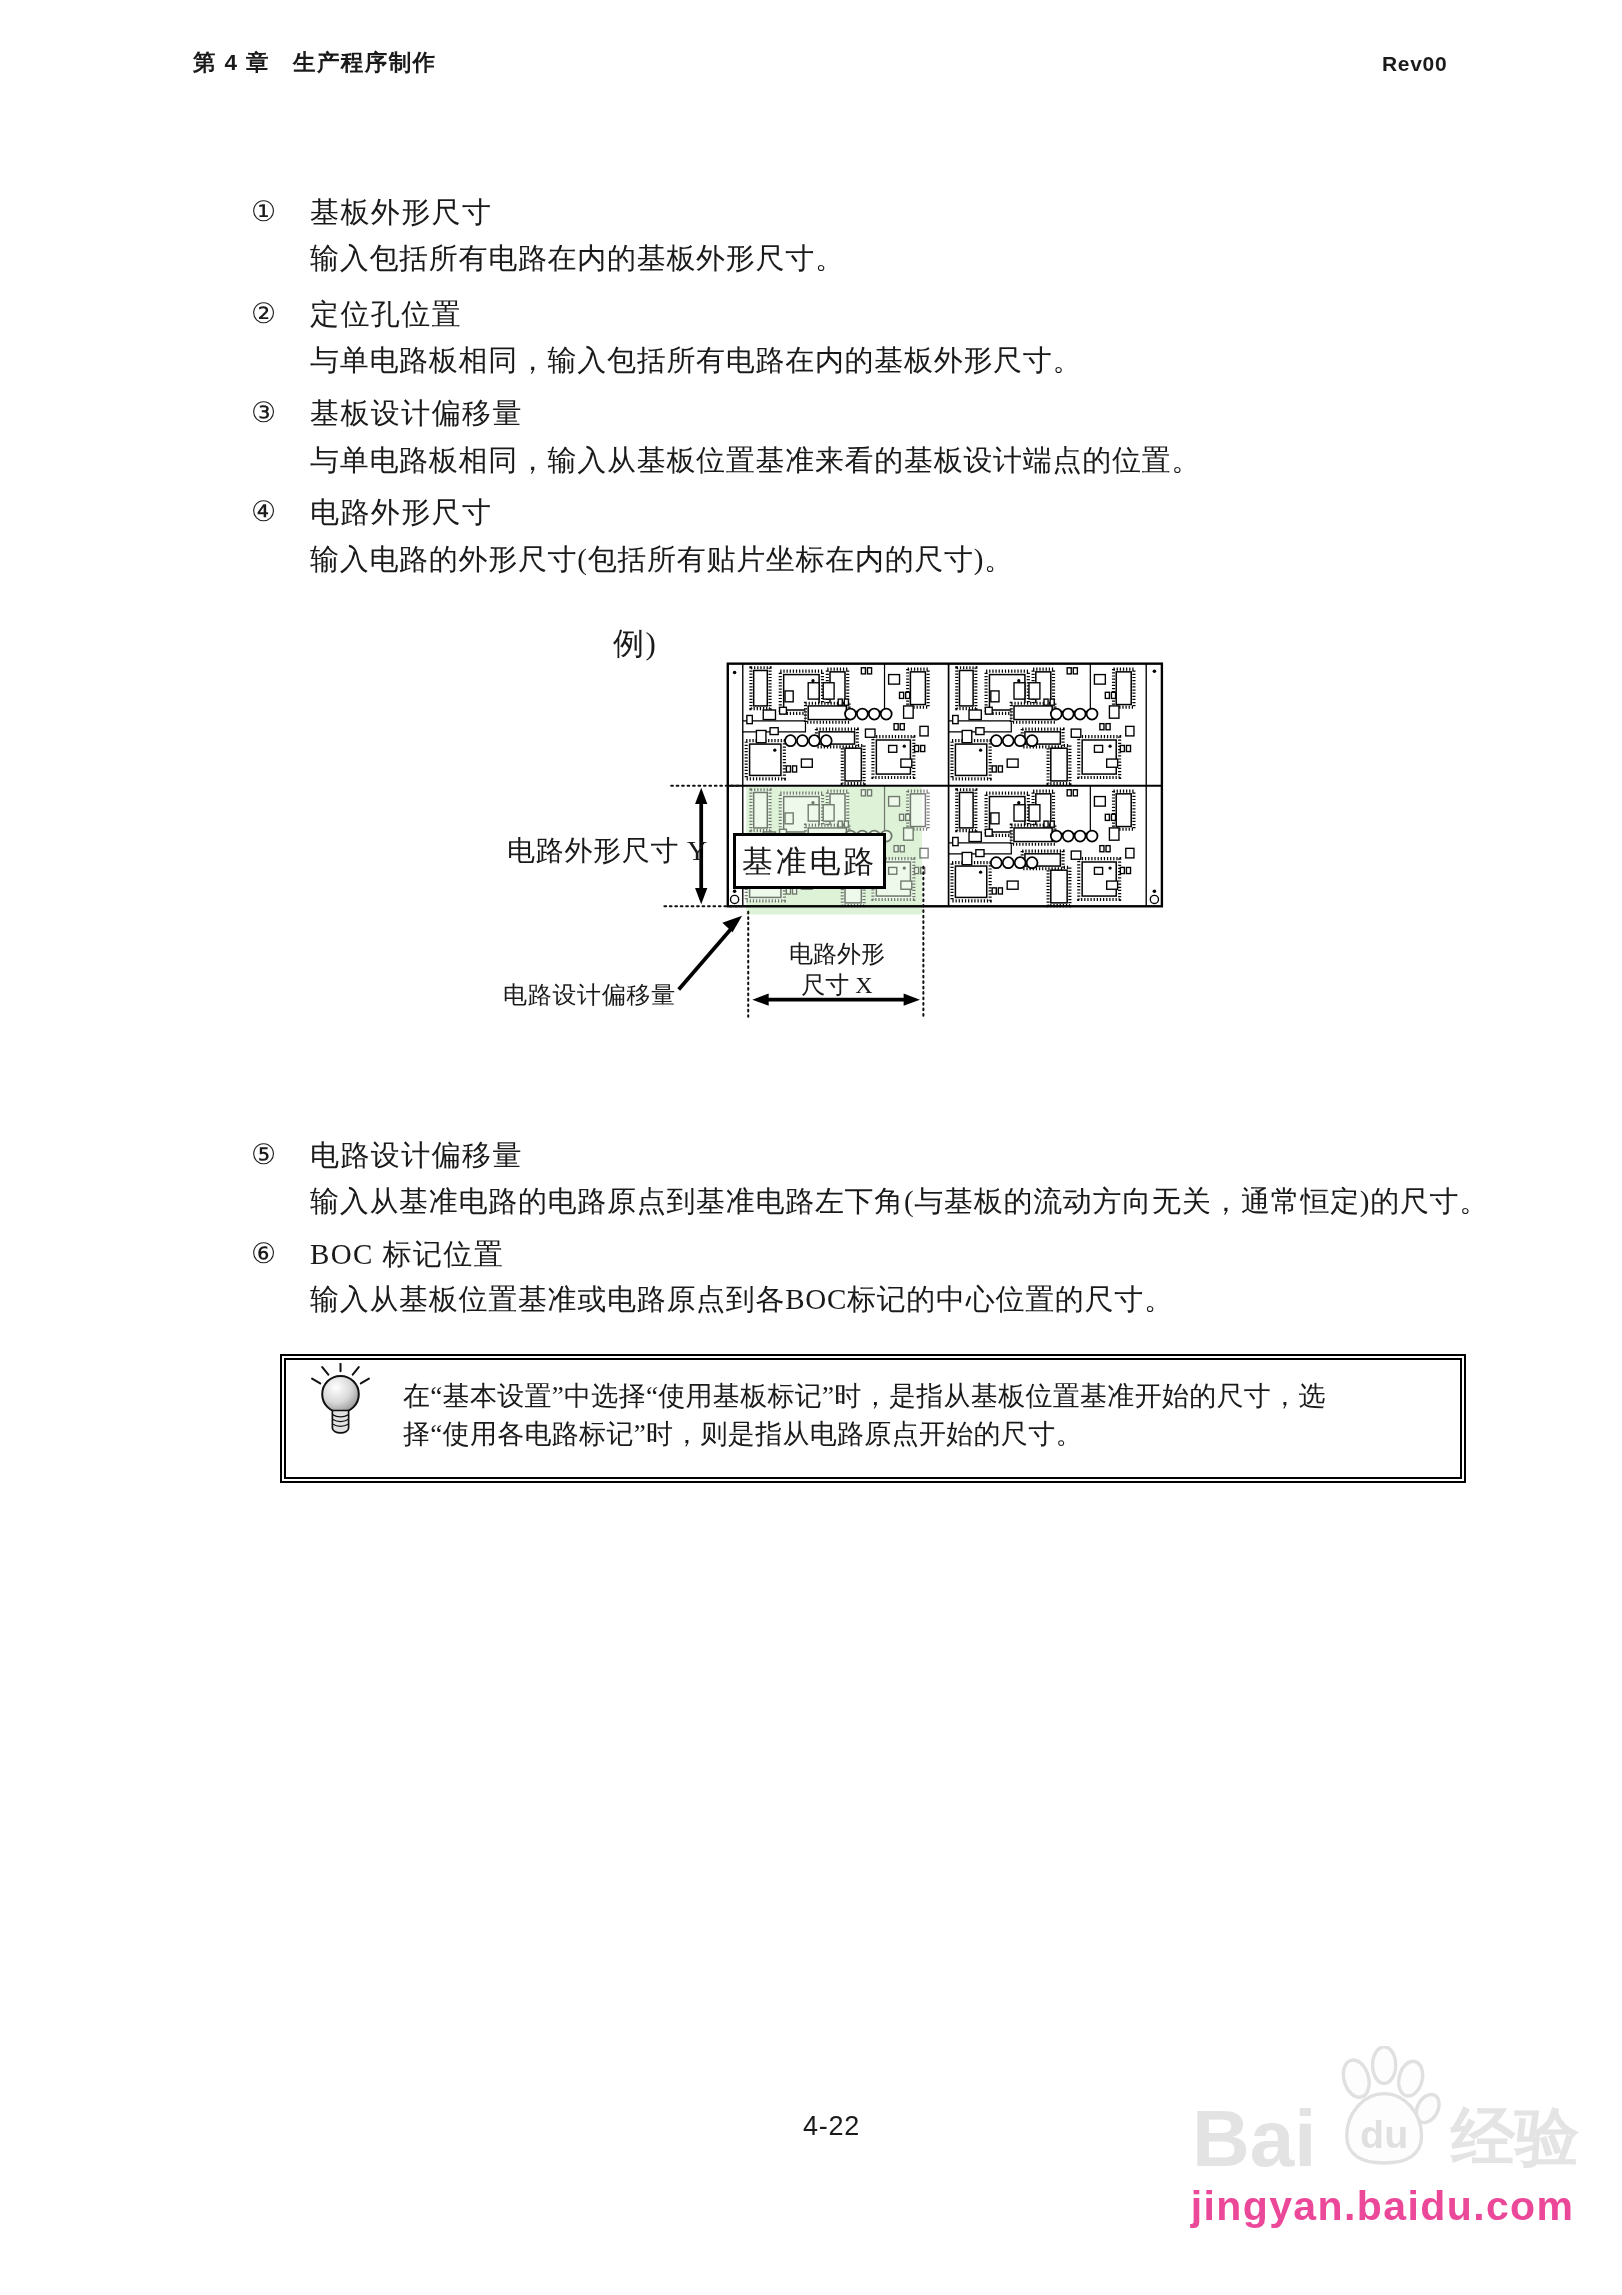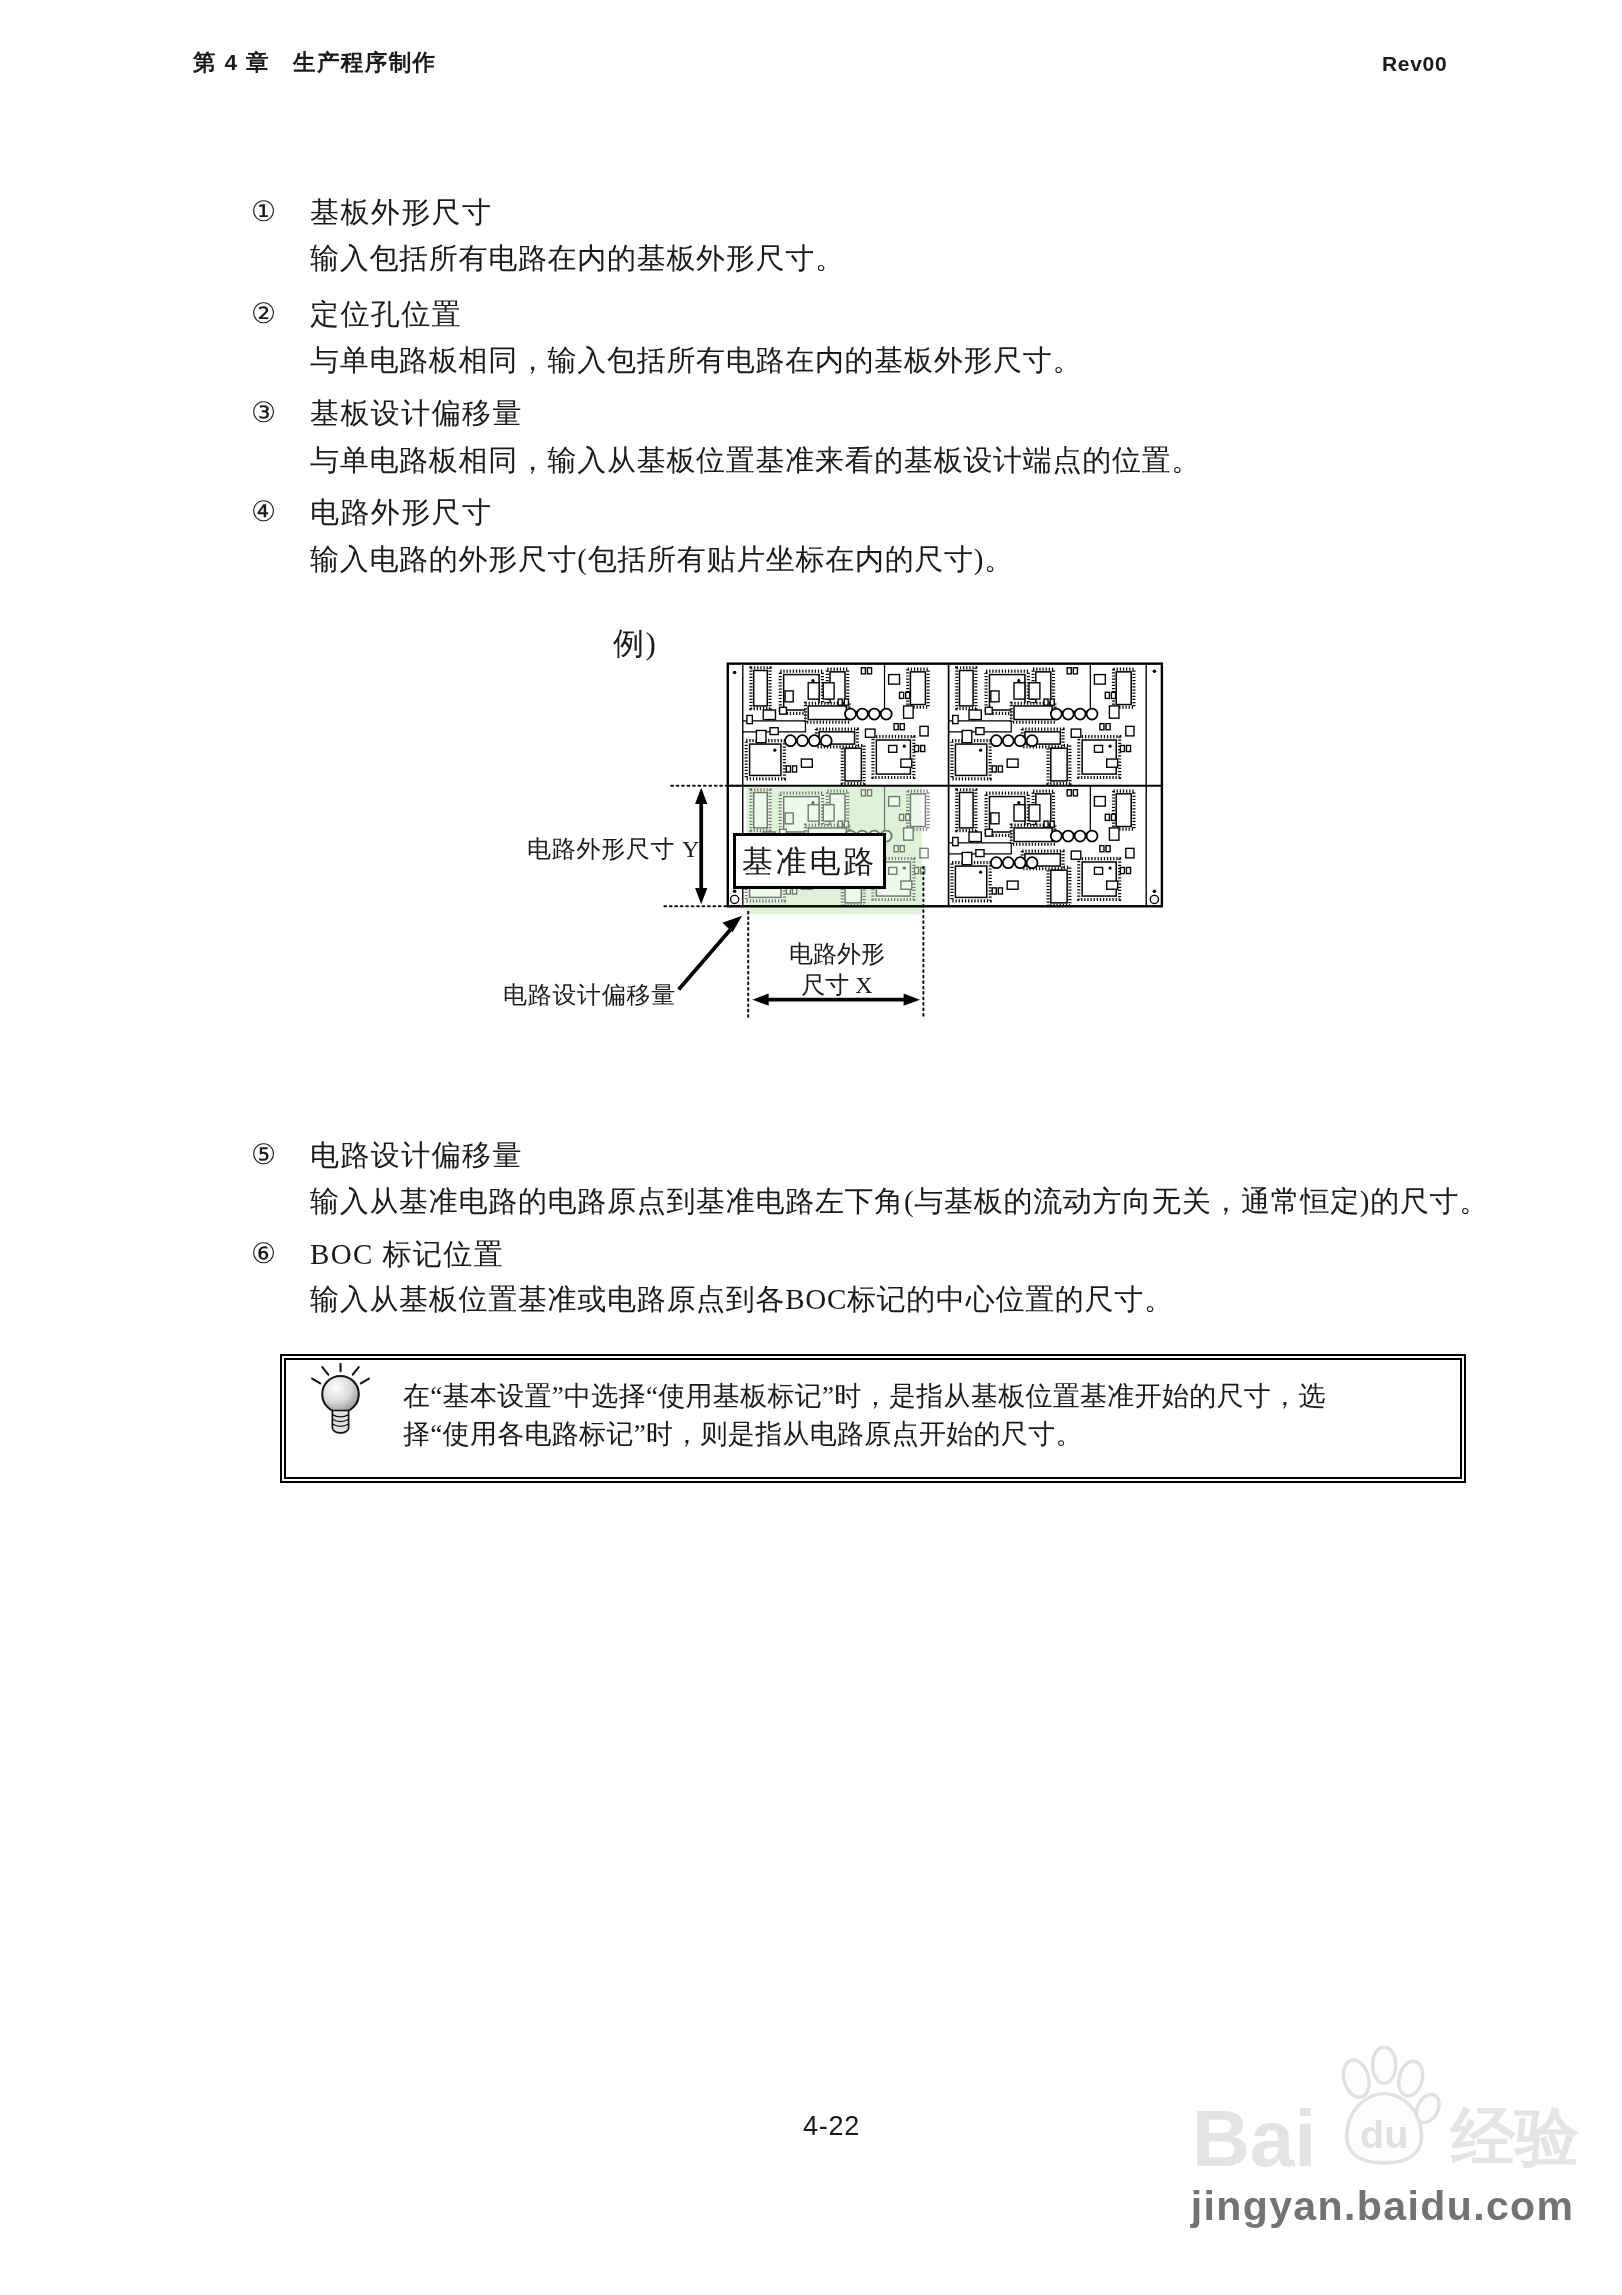--- a/index.html
+++ b/index.html
@@ -23,21 +23,21 @@
   .dsc{position:absolute;left:310px;font-size:29px;line-height:1;white-space:nowrap;letter-spacing:0.7px;}
   .n1{top:198px}.t1{top:198px}.d1{top:244px}
   .n2{top:300px}.t2{top:300px}.d2{top:346px}
   .n3{top:399px}.t3{top:399px}.d3{top:446px}
   .n4{top:498px}.t4{top:498px}.d4{top:545px}
   .n5{top:1141px}.t5{top:1141px}.d5{top:1187px}
   .n6{top:1240px}.t6{top:1240px}.d6{top:1285px}
 
   
   .exlbl{top:628px;left:613px;font-size:31px;letter-spacing:1.4px;}
-  .dimy{top:837px;left:507px;width:177px;text-align:right;font-size:24px;letter-spacing:0.7px;margin-left:16px;}
+  .dimy{top:837px;left:507px;width:177px;text-align:right;font-size:28px;letter-spacing:0.7px;}
   .refbox{top:833px;left:733px;width:153px;height:56px;background:#fff;border:3.4px solid #000;
           display:flex;align-items:center;justify-content:center;font-size:31px;letter-spacing:2.7px;
           box-sizing:border-box;}
   .dimx{top:939px;left:755px;width:164px;text-align:center;font-size:24px;line-height:31px;white-space:nowrap;}
   .offlbl{top:983px;left:503px;font-size:24px;letter-spacing:0.7px;}
 
   
   .notebox{top:1354px;left:280px;width:1186px;height:129px;border:2.7px solid #000;padding:2px;box-sizing:border-box;}
   .notebox .inner{width:100%;height:100%;border:2px solid #000;box-sizing:border-box;position:relative;}
   .noteline{position:absolute;left:117px;font-size:27px;line-height:1;white-space:nowrap;letter-spacing:0.3px;}
@@ -45,21 +45,21 @@
   .bulb{position:absolute;left:22px;top:2.7px;}
 
   
   .pageno{top:2113px;left:777px;width:109px;text-align:center;font-size:27px;letter-spacing:0.7px;}
 
   
   .wm{position:absolute;left:1173px;top:2046px;width:463px;height:204px;pointer-events:none;}
   .wm .b1{position:absolute;left:19px;top:53px;font-size:80px;font-weight:bold;color:#e3e3e3;
           font-family:"Liberation Sans","DejaVu Sans",sans-serif;line-height:1;}
   .wm .b2{position:absolute;left:278px;top:60px;font-size:64px;font-weight:bold;color:#e4e4e4;line-height:1;}
-  .wm .url{position:absolute;left:17.7px;top:140px;font-size:41px;font-weight:bold;color:#737373;
+  .wm .url{position:absolute;left:17.7px;top:140px;font-size:41px;font-weight:bold;color:#ec4899;
            letter-spacing:1.4px;font-family:"Liberation Sans","DejaVu Sans",sans-serif;line-height:1;}
   .pawsvg{position:absolute;left:151px;top:0px;}
 
   
   .diag{position:absolute;left:477px;top:613px;}
   .pl{fill:none;stroke:#000;stroke-width:1.8;}
   .pin{fill:#fff;stroke:#000;stroke-width:4.6;stroke-dasharray:1.8 2.8;}
   .bod{fill:#fff;stroke:#000;stroke-width:2.2;}
   .sm{fill:#fff;stroke:#000;stroke-width:2;}
   .cir{fill:#fff;stroke:#000;stroke-width:2.6;}

